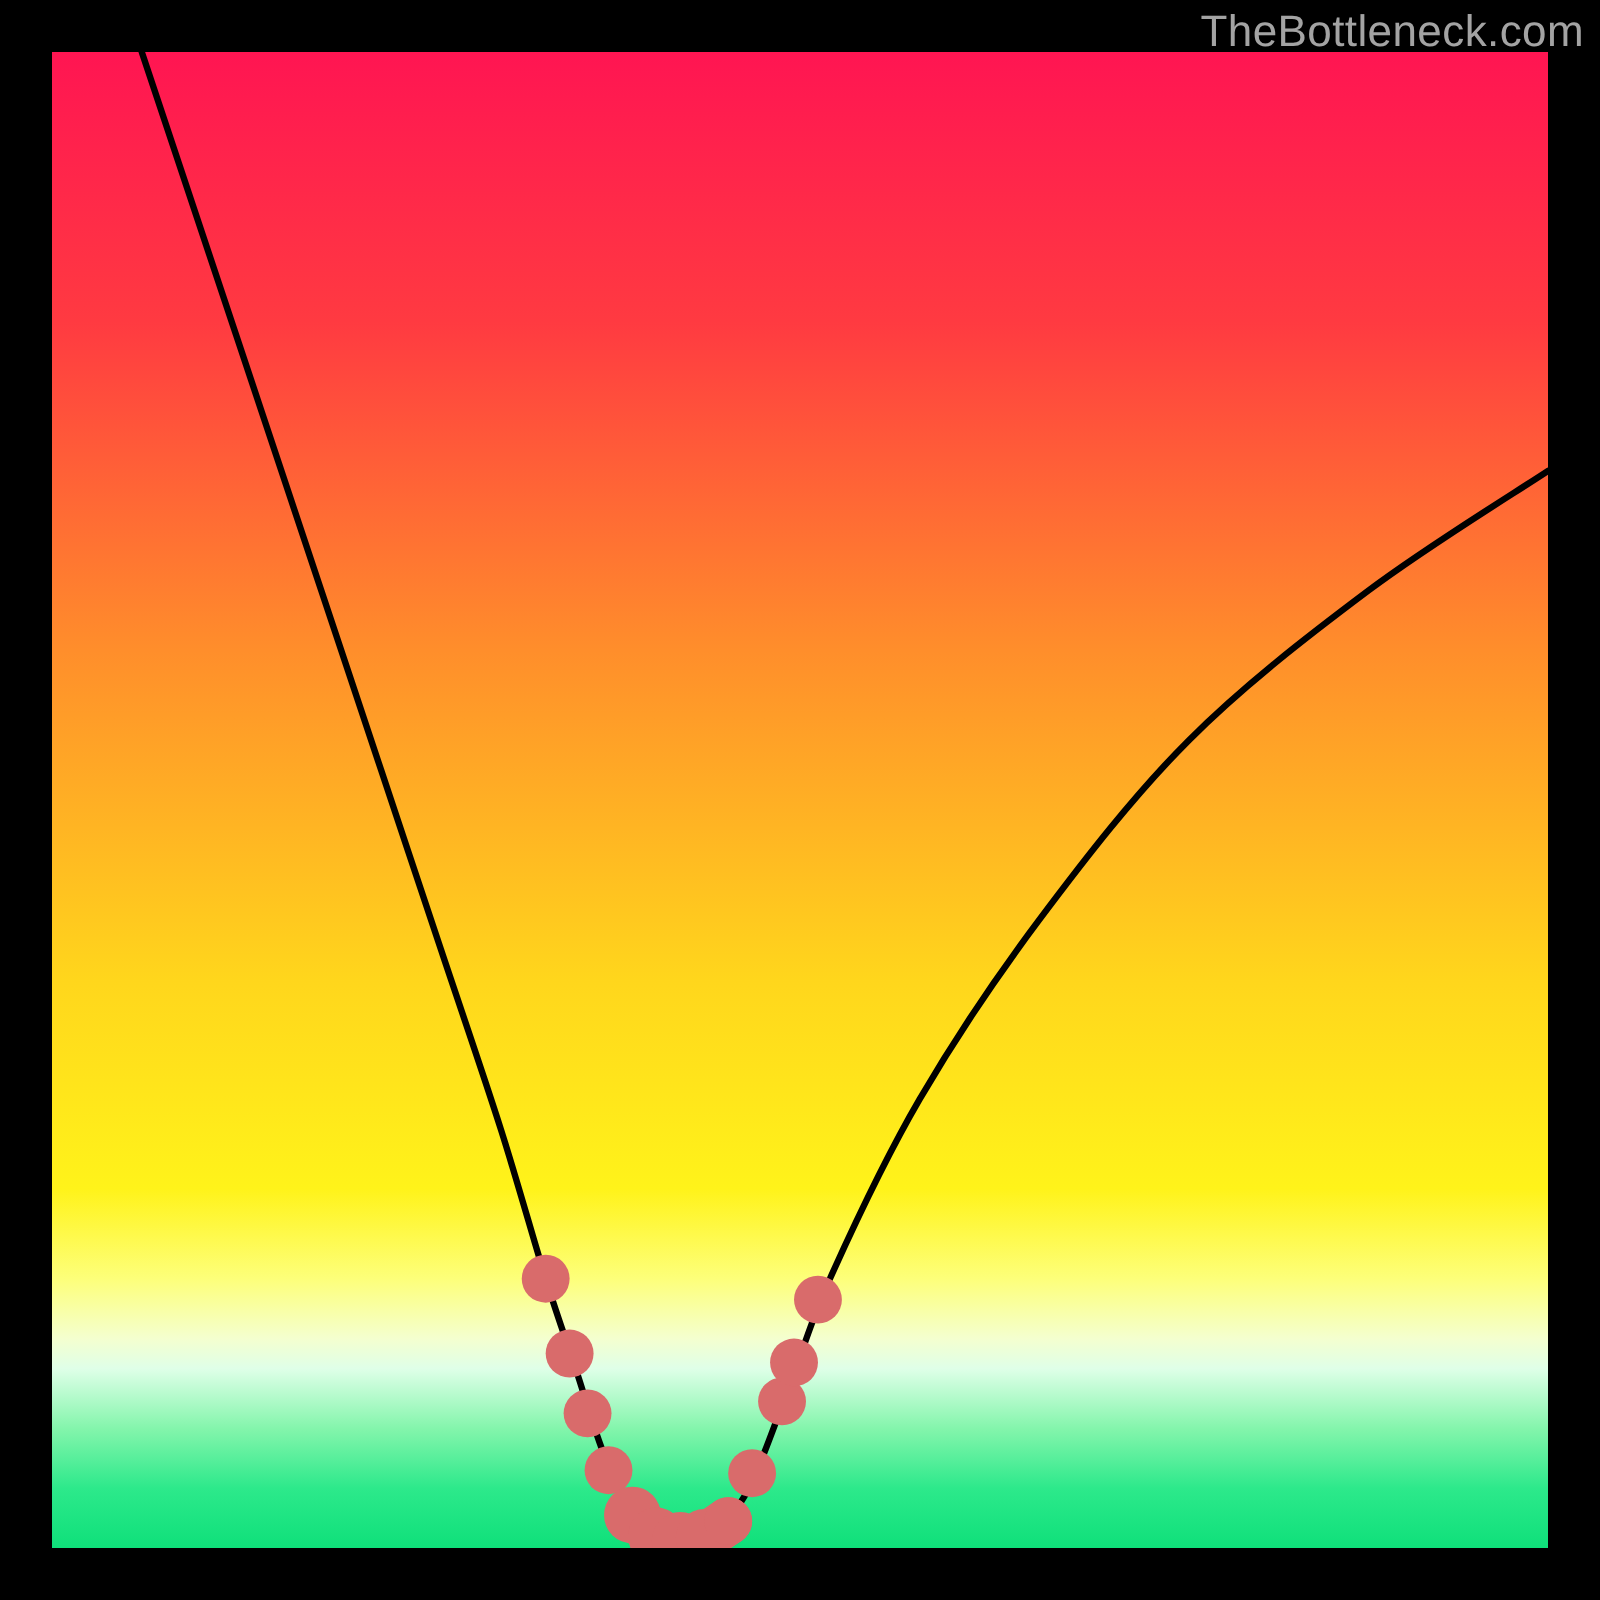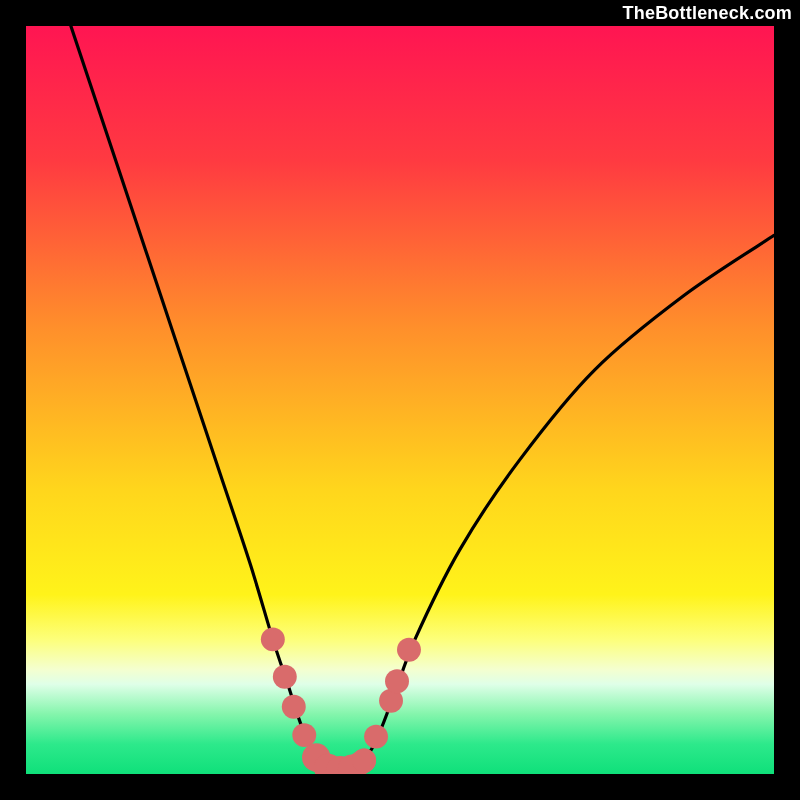--- a/index.html
+++ b/index.html
@@ -16,23 +16,23 @@
     left: 26px;
     top: 26px;
     width: 748px;
     height: 748px;
     overflow: hidden;
   }
   .attribution {
     position: absolute;
     top: 3px;
     right: 8px;
-    color: #ffffff;
-    font-size: 18px;
-    font-weight: 700;
+    color: #a3a3a3;
+    font-size: 22px;
+    font-weight: 400;
     letter-spacing: 0.2px;
   }
   svg {
     display: block;
   }
 </style>
 </head>
 <body>
 
 <div class="attribution">TheBottleneck.com</div>

